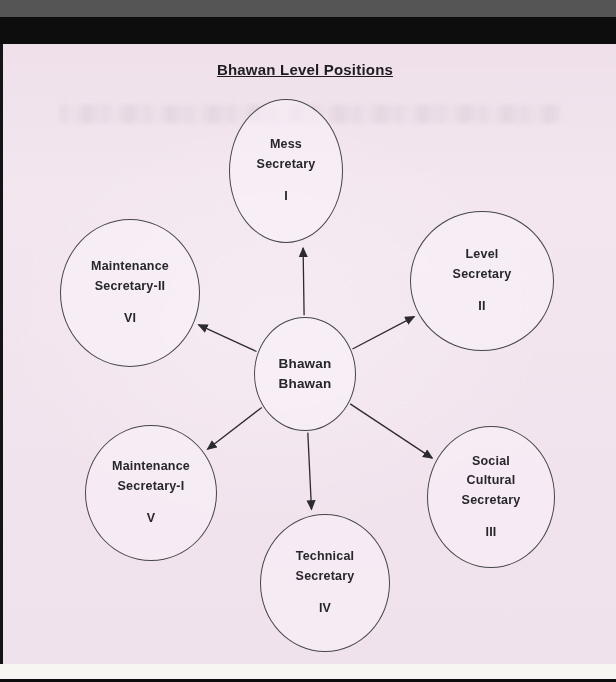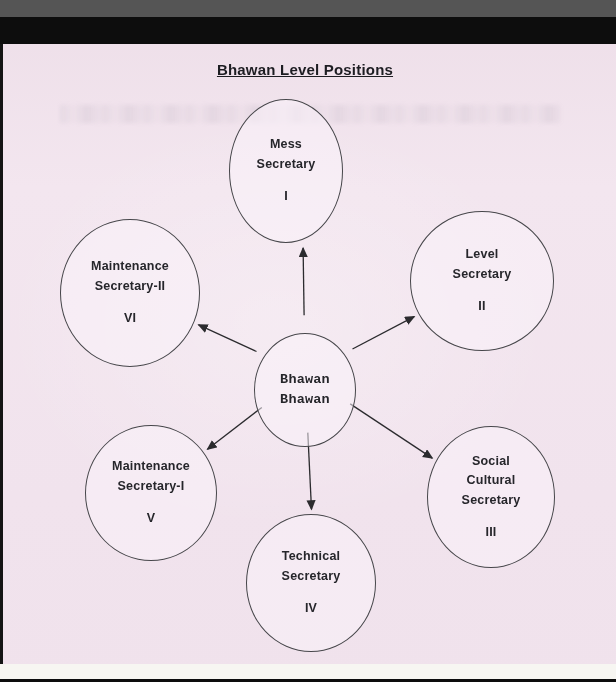--- a/index.html
+++ b/index.html
@@ -118,21 +118,21 @@
     </defs>
   <line x1="304.1" y1="298.3" x2="303.1" y2="231.0" stroke="#2b2b2e" stroke-width="1.3" marker-end="url(#arrowhead)"></line>
       <line x1="352.5" y1="332.0" x2="414.2" y2="299.6" stroke="#2b2b2e" stroke-width="1.3" marker-end="url(#arrowhead)"></line>
       <line x1="350.2" y1="386.9" x2="432.2" y2="441.1" stroke="#2b2b2e" stroke-width="1.3" marker-end="url(#arrowhead)"></line>
       <line x1="307.8" y1="415.6" x2="311.5" y2="492.3" stroke="#2b2b2e" stroke-width="1.3" marker-end="url(#arrowhead)"></line>
       <line x1="261.8" y1="390.4" x2="207.5" y2="432.3" stroke="#2b2b2e" stroke-width="1.3" marker-end="url(#arrowhead)"></line>
       <line x1="256.5" y1="334.5" x2="198.6" y2="307.8" stroke="#2b2b2e" stroke-width="1.3" marker-end="url(#arrowhead)"></line>
     </svg>
 
   <div id="nodes-layer">
-      <div class="ellipse center-node" style="left: 254px; top: 316px; width: 102px; height: 114px; font-family: Liberation Mono, monospace;">
+      <div class="ellipse center-node" style="left: 254px; top: 300px; width: 102px; height: 114px;">
         <div class="node-text">
           <div>Bhawan</div>
           <div>Bhawan</div>
         </div>
       </div>
       <div class="ellipse" style="left: 229px; top: 82px; width: 114px; height: 144px;">
         <div class="node-text">
           <div>Mess</div>
           <div>Secretary</div>
           <div class="numeral">I</div>
@@ -146,21 +146,21 @@
         </div>
       </div>
       <div class="ellipse" style="left: 427px; top: 409px; width: 128px; height: 142px;">
         <div class="node-text">
           <div>Social</div>
           <div>Cultural</div>
           <div>Secretary</div>
           <div class="numeral">III</div>
         </div>
       </div>
-      <div class="ellipse" style="left: 246px; top: 497px; width: 130px; height: 138px;">
+      <div class="ellipse" style="left: 260px; top: 497px; width: 130px; height: 138px;">
         <div class="node-text">
           <div>Technical</div>
           <div>Secretary</div>
           <div class="numeral">IV</div>
         </div>
       </div>
       <div class="ellipse" style="left: 85px; top: 408px; width: 132px; height: 136px;">
         <div class="node-text">
           <div>Maintenance</div>
           <div>Secretary-I</div>

